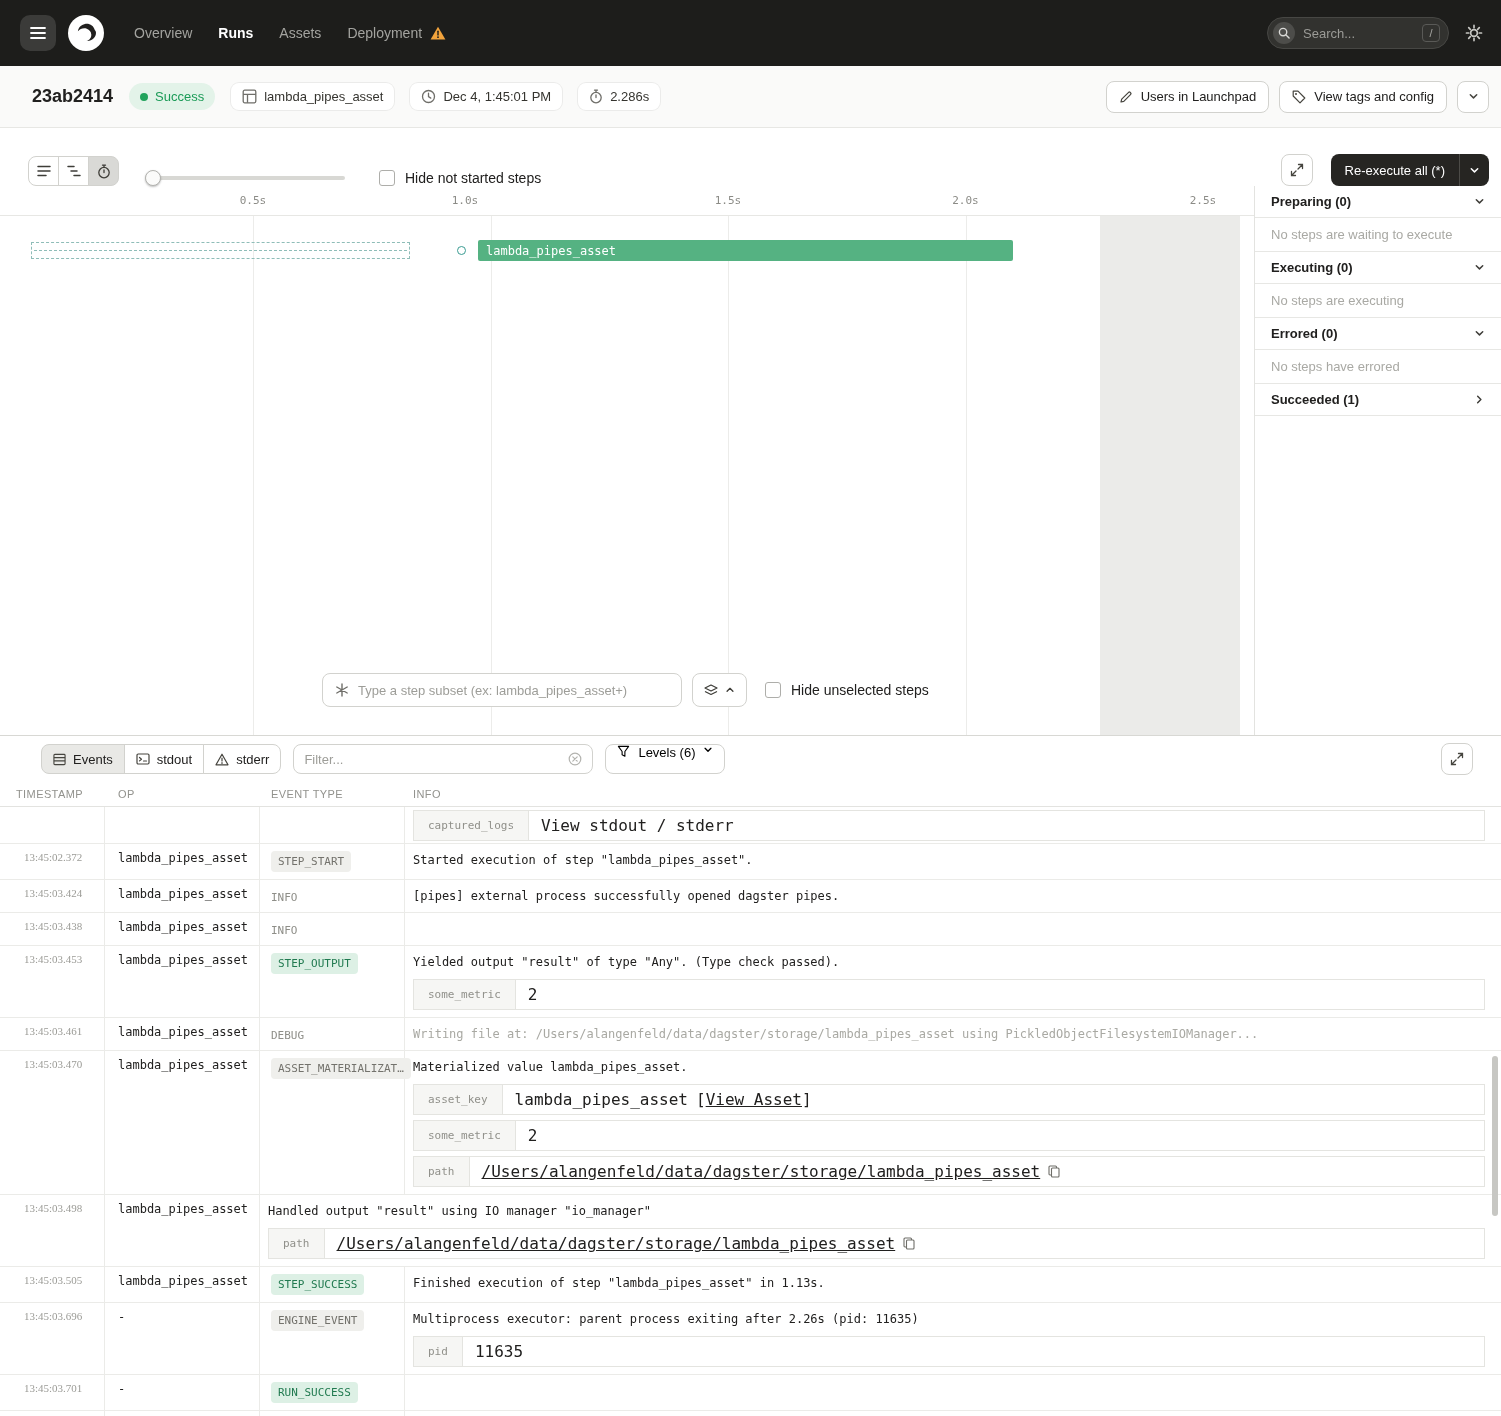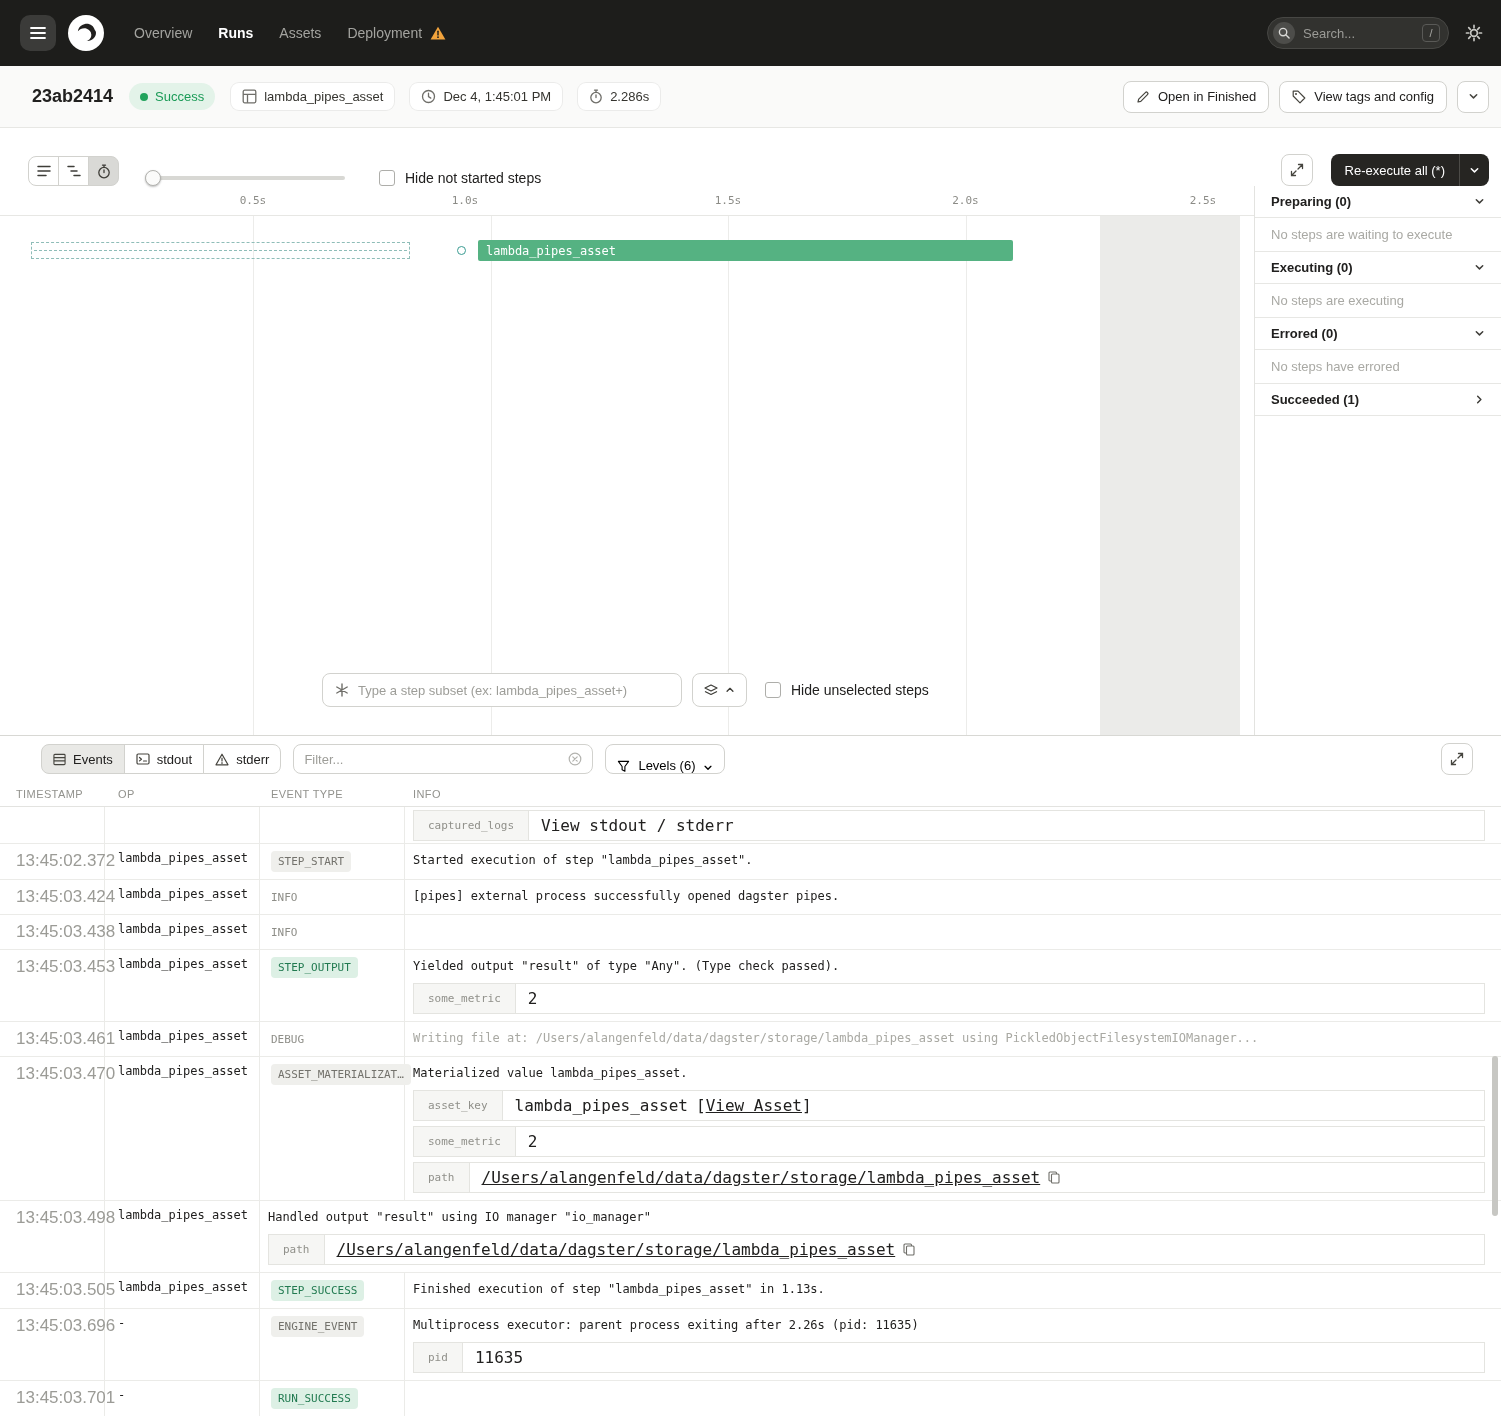--- a/index.html
+++ b/index.html
@@ -86,33 +86,33 @@
   .logs-toolbar{height:46px;display:flex;align-items:center;padding:0 28px 0 33px;gap:12px}
   .tabs{display:flex}
   .tab{height:30px;display:flex;align-items:center;gap:7px;padding:0 11px;border:1px solid #d2d2ce;background:#fff;font-size:13px;margin-left:-1px;cursor:pointer;color:#21201f}
   .tab:first-child{border-radius:8px 0 0 8px;margin-left:8px}
   .tab:last-child{border-radius:0 8px 8px 0}
   .tab.active{background:#e9e9e6}
   .tab-ico{display:flex;color:#46453f}
   .filter-box{width:300px;height:30px;border:1px solid #d2d2ce;border-radius:8px;display:flex;align-items:center;padding:0 10px;gap:24px;cursor:text;background:#fff}
   .filter-box input{flex:1;min-width:0;border:none;outline:none;font-size:13px;font-family:inherit}
   .filter-box input::placeholder{color:#9d9d98}
-  .levels-btn{height:30px;border:1px solid #d2d2ce;border-radius:8px;background:#fff;display:flex;align-items:flex-end;gap:8px;padding:0 11px;font-size:13px;cursor:pointer}
+  .levels-btn{height:30px;border:1px solid #d2d2ce;border-radius:8px;background:#fff;display:flex;align-items:flex-start;gap:8px;padding:0 11px;font-size:13px;cursor:pointer}
   .logs .right-tools{margin-left:auto}
 
   .tbl-head{height:25px;display:flex;border-bottom:1px solid #e3e3e0;align-items:center}
   .tbl-head .c{font-size:11px;color:#92928d;letter-spacing:.4px}
   .c-ts{width:105px;padding-left:16px}
   .c-op{width:155px;padding-left:13px}
   .c-type{width:145px;padding-left:11px}
   .c-info{flex:1;padding-left:8px}
 
   .log-row{display:flex;border-bottom:1px solid var(--border2);align-items:stretch;cursor:pointer}
   .log-row .cell{padding-top:7px;padding-bottom:7px}
-  .cell-ts{width:105px;padding-left:16px;border-right:1px solid var(--border2);font-family:Liberation Sans, sans-serif;font-size:17px;color:#9b9b96;flex:none}
+  .cell-ts{width:105px;padding-left:24px;border-right:1px solid var(--border2);font-family:Liberation Serif, serif;font-size:11px;color:#9b9b96;flex:none}
   .cell-op{width:155px;padding-left:13px;border-right:1px solid var(--border2);font-family:var(--mono);font-size:12px;flex:none}
   .cell-type{width:145px;padding-left:11px;border-right:1px solid var(--border2);flex:none}
   .cell-info{flex:1;padding-left:8px;padding-right:16px;font-family:var(--mono);font-size:12px}
   .info-text{line-height:15px;padding-top:2px;white-space:nowrap;overflow:hidden;text-overflow:ellipsis}
   .pill{display:inline-block;font-size:11px;font-family:var(--mono);padding:4px 7px;border-radius:4px;white-space:nowrap}
   .pill.green{background:#ddf0e5;color:#217a50}
   .pill.gray{background:#efefec;color:#73726c}
   .type-plain{font-family:var(--mono);font-size:11px;color:#8e8e88}
   .info-muted{color:#a9a9a3}
   .meta{margin-top:9px;display:flex;flex-direction:column;gap:5px}
@@ -215,21 +215,21 @@
       </span>
     <span>2.286s</span>
   </span>
   <div class="hdr-right">
     <button class="btn">
       <span class="bicon">
           <svg width="14" height="14" viewBox="0 0 14 14">
             <path d="m2 12 .7-2.8L9.6 2.3a1 1 0 0 1 1.4 0l.7.7a1 1 0 0 1 0 1.4L4.8 11.3 2 12Z" fill="none" stroke="currentColor" stroke-width="1.2" stroke-linejoin="round"></path>
           </svg>
         </span>
-      <span>Open in Finished</span>
+      <span>Users in Launchpad</span>
     </button>
     <button class="btn">
       <span class="bicon">
           <svg width="14" height="14" viewBox="0 0 14 14">
             <path d="M1.2 6V1.2H6L12.8 8 8 12.8 1.2 6Z" fill="none" stroke="currentColor" stroke-width="1.2" stroke-linejoin="round"></path>
             <circle cx="4" cy="4" r="1" fill="currentColor"></circle>
           </svg>
         </span>
       <span>View tags and config</span>
     </button>

